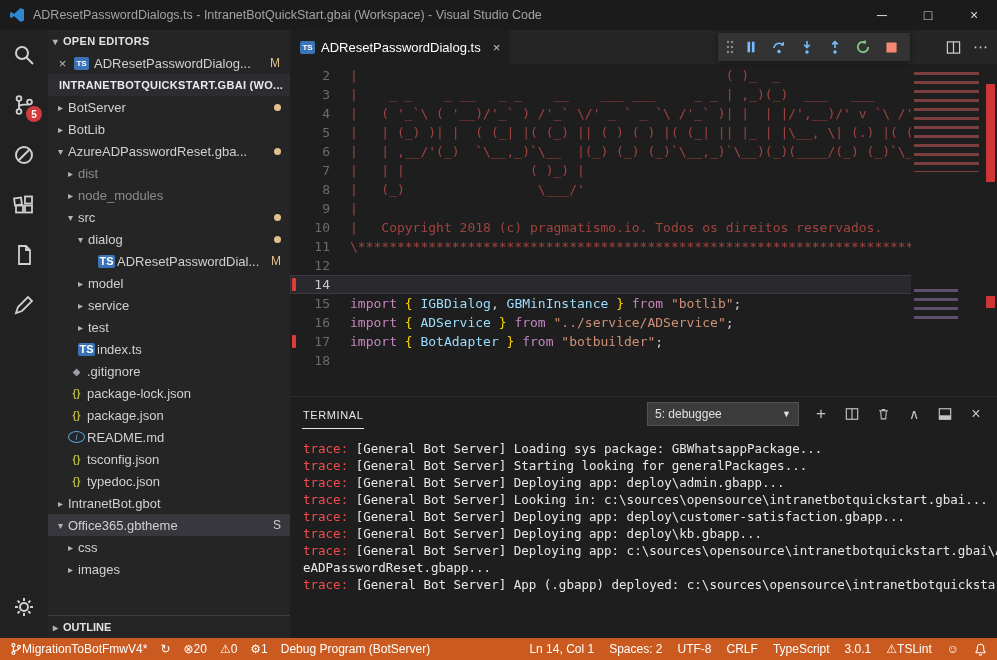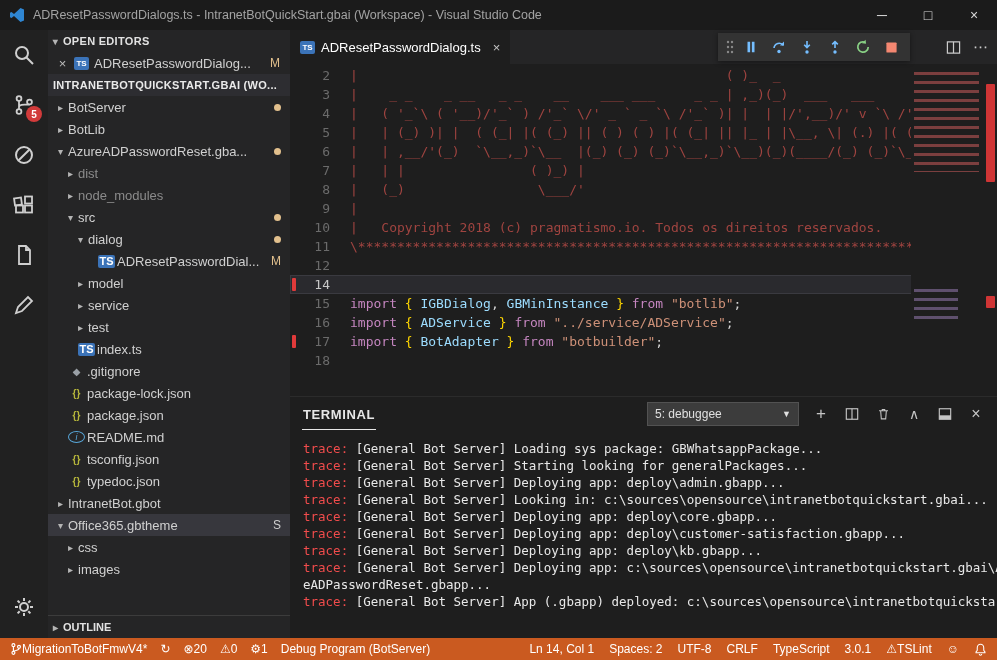--- a/index.html
+++ b/index.html
@@ -17,21 +17,21 @@
 .act-item{width:48px;height:50px;display:flex;align-items:center;justify-content:center;position:relative}
 .act-badge{position:absolute;right:6px;bottom:8px;min-width:16px;height:16px;border-radius:50%;background:#d23b3b;color:#fff;font-size:10px;display:flex;align-items:center;justify-content:center;padding:0 3px;font-weight:bold}
 .act-bottom{margin-top:auto;margin-bottom:6px}
 
 .sidebar{position:absolute;top:30px;left:48px;width:242px;height:608px;background:#252526;font-size:13px;overflow:hidden}
 .sb-title{height:32px;line-height:32px;padding-left:20px;font-size:11px;letter-spacing:.8px;color:#bbb}
 .sec-head{height:22px;display:flex;align-items:center;font-size:11px;font-weight:bold;color:#e2e2e2;letter-spacing:.3px}
 .oe-row{height:22px;display:flex;align-items:center;padding:0 10px 0 8px;gap:5px}
 .close-x{width:13px;text-align:center;color:#bdbdbd;font-size:13px}
 .ficts{width:15px;min-width:15px;height:13px;background:#3b73b8;color:#fff;font-size:8px;font-weight:bold;display:inline-flex;align-items:center;justify-content:center;border-radius:2px}
-.ws-head{background:#2d2d31;height:22px;display:flex;align-items:center;font-size:11px;font-weight:bold;color:#eaeaea;padding-left:5px;letter-spacing:.3px}
+.ws-head{background:#2d2d31;height:22px;display:flex;align-items:center;font-size:11px;font-weight:bold;color:#eaeaea;padding-left:11px;letter-spacing:.3px}
 .trow{height:22px;display:flex;align-items:center;padding-right:9px;cursor:default}
 .trow.sel{background:#37373d}
 .trow.dim .tlabel{color:#8b8b8b}
 .tw{width:15px;min-width:15px;text-align:center;color:#b4b4b4;font-size:10px}
 .fic{width:17px;min-width:17px;display:inline-flex;justify-content:center;margin-right:2px;font-size:11px;align-items:center}
 .fic-json{color:#b7b73b;font-weight:bold;font-size:10px}
 .fic-git{color:#9aa0a6;font-size:10px}
 .fic-info{width:12px;height:12px;border-radius:50%;border:1px solid #58a6d8;color:#58a6d8;font-size:9px;font-style:italic;display:inline-flex;align-items:center;justify-content:center}
 .tlabel{white-space:nowrap;overflow:hidden;color:#d0d0d0}
 .dot{width:7px;height:7px;border-radius:50%;background:#e2c08d;margin-left:auto}
@@ -59,21 +59,21 @@
 .ct{flex:1;overflow:hidden}
 .tk-cm{color:#a04440}.tk-kw{color:#c586c0}.tk-id{color:#9cdcfe}.tk-str{color:#ce9178}.tk-br{color:#ffd700}.tk-pl{color:#d4d4d4}
 .minimap{position:absolute;top:0;right:14px;width:72px;height:330px;background:#1e1e1e}
 .mm-art{position:absolute;top:8px;left:3px;right:4px;height:100px;background:repeating-linear-gradient(to bottom,rgba(200,90,90,.55) 0 3px,rgba(0,0,0,0) 3px 9px)}
 .mm-code{position:absolute;top:225px;left:3px;width:44px;height:34px;background:repeating-linear-gradient(to bottom,rgba(160,130,190,.5) 0 3px,rgba(0,0,0,0) 3px 9px)}
 .overview{position:absolute;top:0;right:0;width:14px;height:332px;background:#1e1e1e}
 .ov-mark{position:absolute;right:2px;width:9px;background:#cf3535;border-radius:1px}
 
 .panel{height:242px;background:#1e1e1e;display:flex;flex-direction:column;border-top:1px solid #2b2b2b;flex:none}
 .panel-head{height:34px;display:flex;align-items:center;padding:0 12px;flex:none}
-.panel-title{font-size:13px;color:#e7e7e7;letter-spacing:.6px;border-bottom:1px solid #e7e7e7;padding:9px 1px 7px;font-weight:bold}
+.panel-title{font-size:11px;color:#e7e7e7;letter-spacing:.6px;border-bottom:1px solid #e7e7e7;padding:9px 1px 7px;font-weight:normal}
 .panel-right{margin-left:auto;display:flex;align-items:center;gap:13px}
 .term-select{background:#3c3c3c;border:1px solid #525252;color:#e0e0e0;font-size:12px;height:24px;display:flex;align-items:center;padding:0 7px;min-width:152px;justify-content:space-between;gap:14px}
 .p-icon{color:#c5c5c5;font-size:14px;display:flex;align-items:center;justify-content:center;width:18px;height:18px}
 .term-out{padding:9px 0 0 13px;font-family:"DejaVu Sans Mono",monospace;font-size:12.5px;color:#e8e8e8;overflow:hidden}
 .tl{line-height:17px;white-space:pre}
 .trace{color:#f14c4c}
 
 .statusbar{position:absolute;bottom:0;left:0;width:997px;height:22px;background:#ca5a20;display:flex;align-items:center;color:#fff;font-size:12px;padding:0 10px;gap:13px;white-space:nowrap}
 .sb-item{display:flex;align-items:center;}
 .sb-right{margin-left:auto;display:flex;gap:15px;align-items:center}
@@ -420,21 +420,20 @@
             </svg>
           </span>
         <span class="p-icon" style="font-size:16px">×</span>
       </div>
     </div>
     <div class="term-out">
         <div class="tl"><span class="trace">trace:</span><span> [General Bot Server] Loading sys package: GBWhatsappPackage...</span></div>
         <div class="tl"><span class="trace">trace:</span><span> [General Bot Server] Starting looking for generalPackages...</span></div>
         <div class="tl"><span class="trace">trace:</span><span> [General Bot Server] Deploying app: deploy\admin.gbapp...</span></div>
         <div class="tl"><span class="trace">trace:</span><span> [General Bot Server] Looking in: c:\sources\opensource\intranetbotquickstart.gbai...</span></div>
-        <div class="tl"><span class="trace">trace:</span><span> [General Bot Server] Deploying app: deploy\core.gbapp...</span></div>
         <div class="tl"><span class="trace">trace:</span><span> [General Bot Server] Deploying app: deploy\customer-satisfaction.gbapp...</span></div>
         <div class="tl"><span class="trace">trace:</span><span> [General Bot Server] Deploying app: deploy\kb.gbapp...</span></div>
         <div class="tl"><span class="trace">trace:</span><span> [General Bot Server] Deploying app: c:\sources\opensource\intranetbotquickstart.gbai\Azur</span></div>
         <div class="tl"><span>eADPasswordReset.gbapp...</span></div>
         <div class="tl"><span class="trace">trace:</span><span> [General Bot Server] App (.gbapp) deployed: c:\sources\opensource\intranetbotquickstart.g</span></div>
       </div>
   </div>
 </div>
 
 <div class="statusbar">

